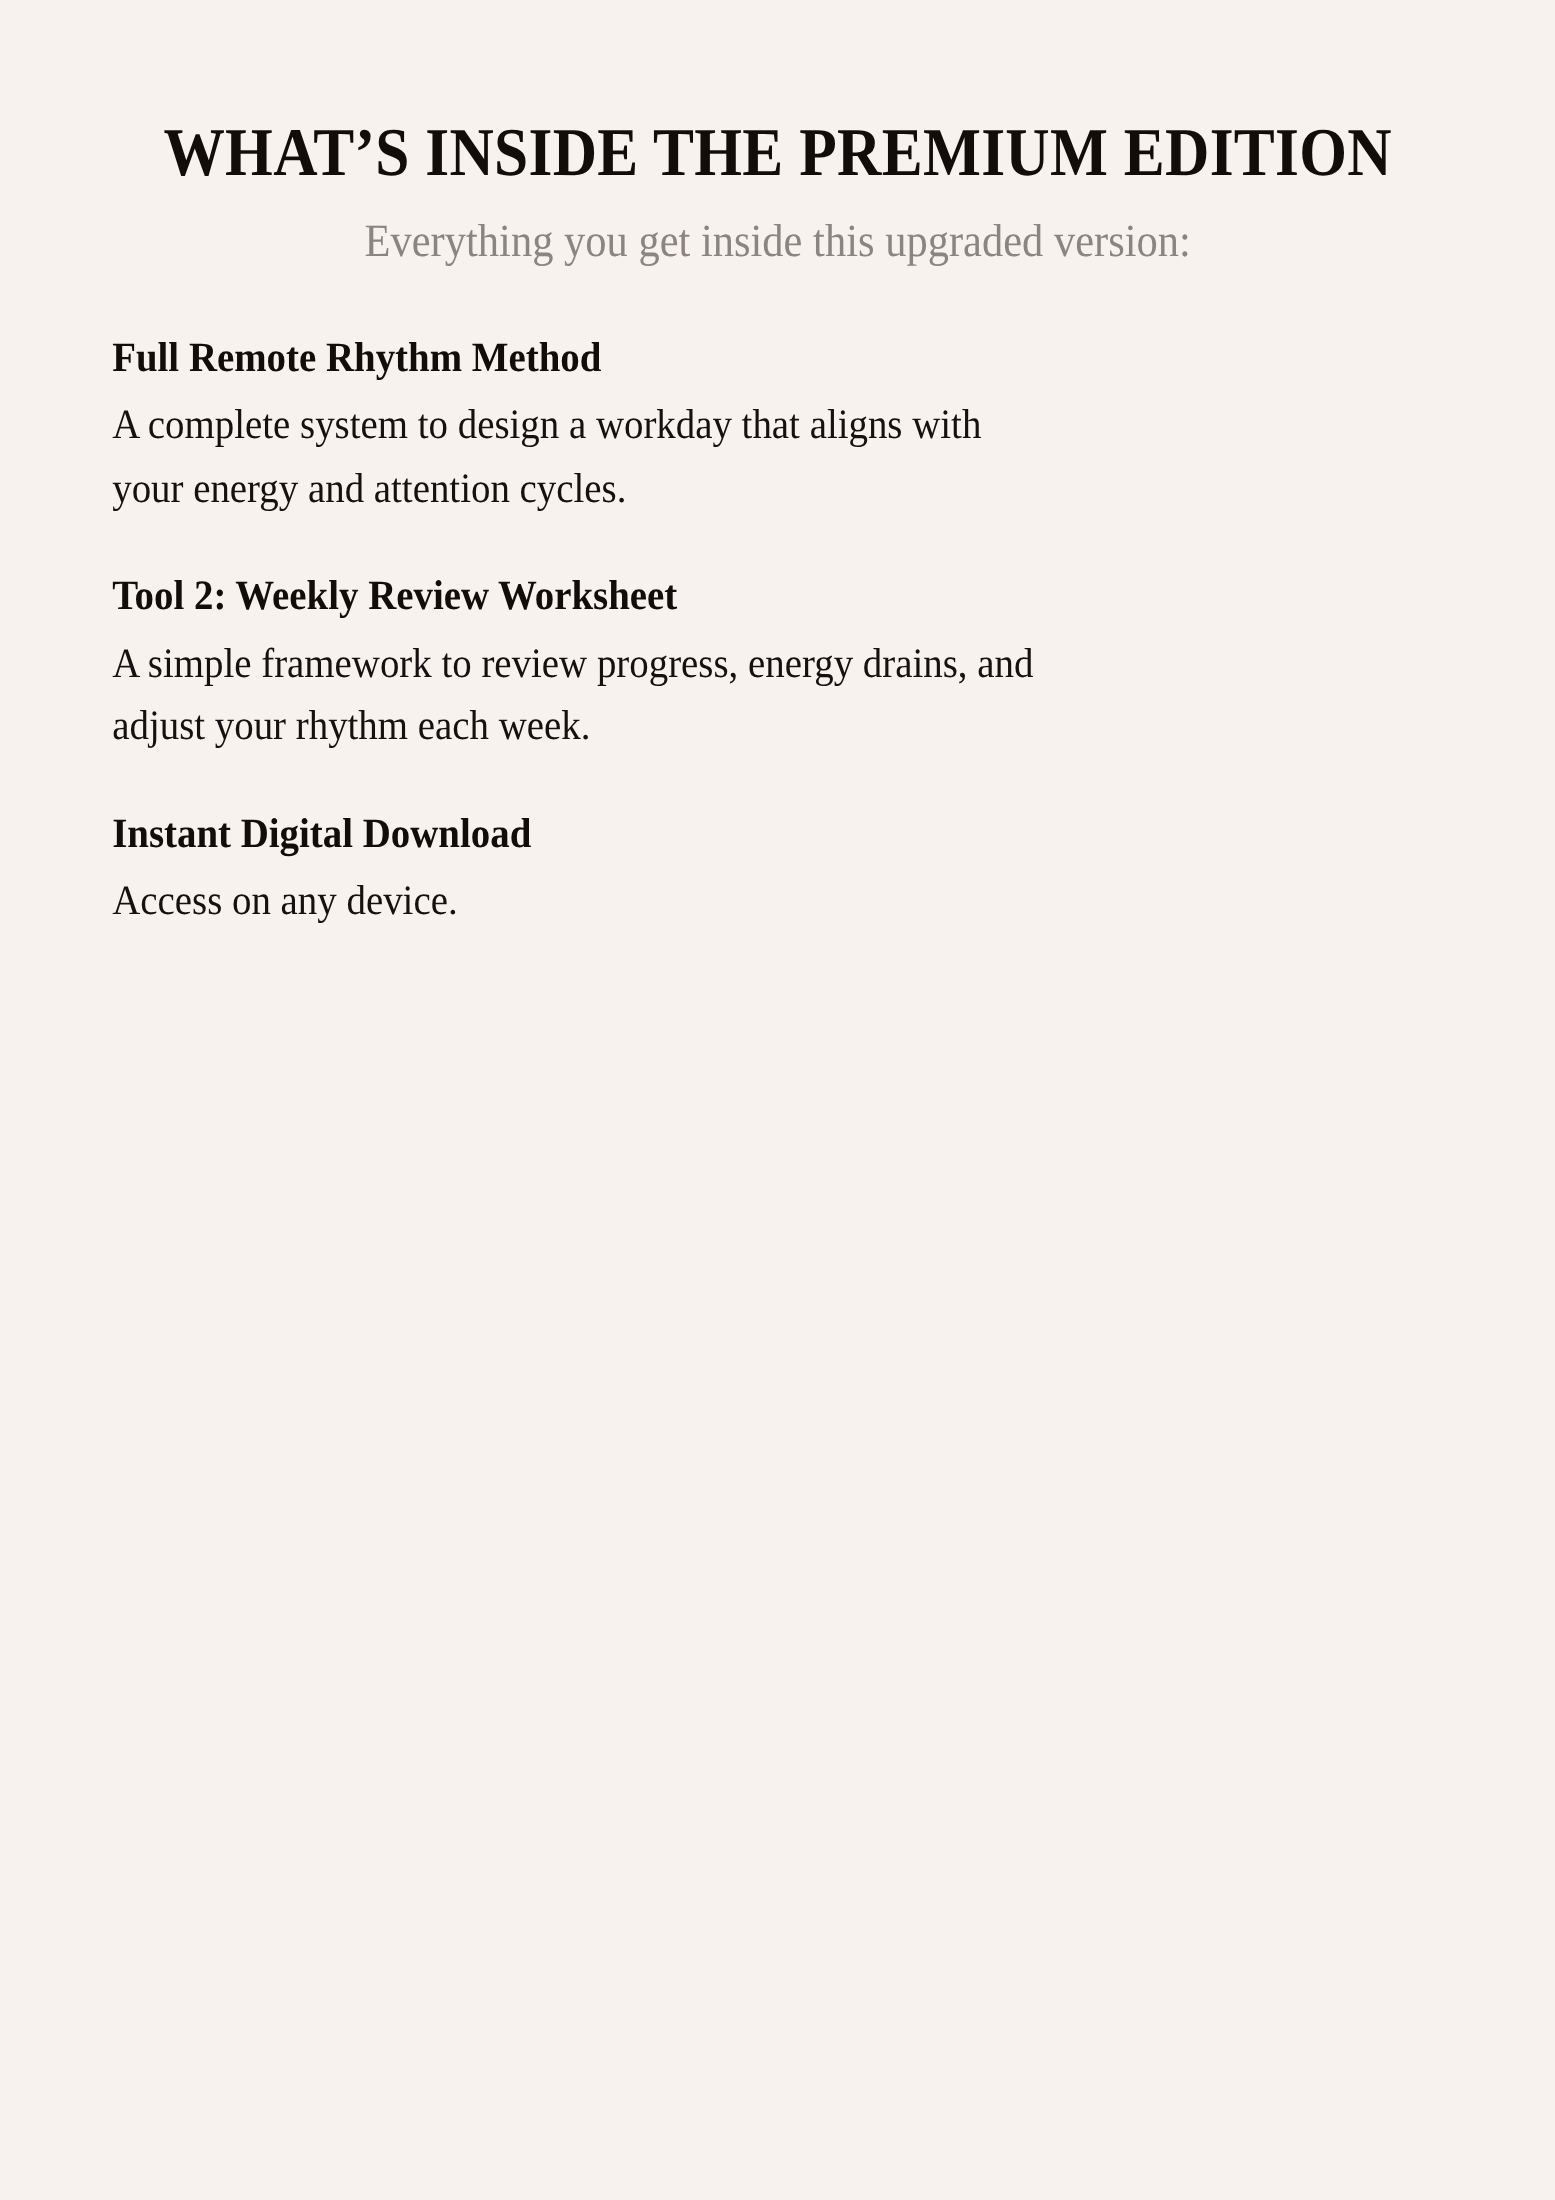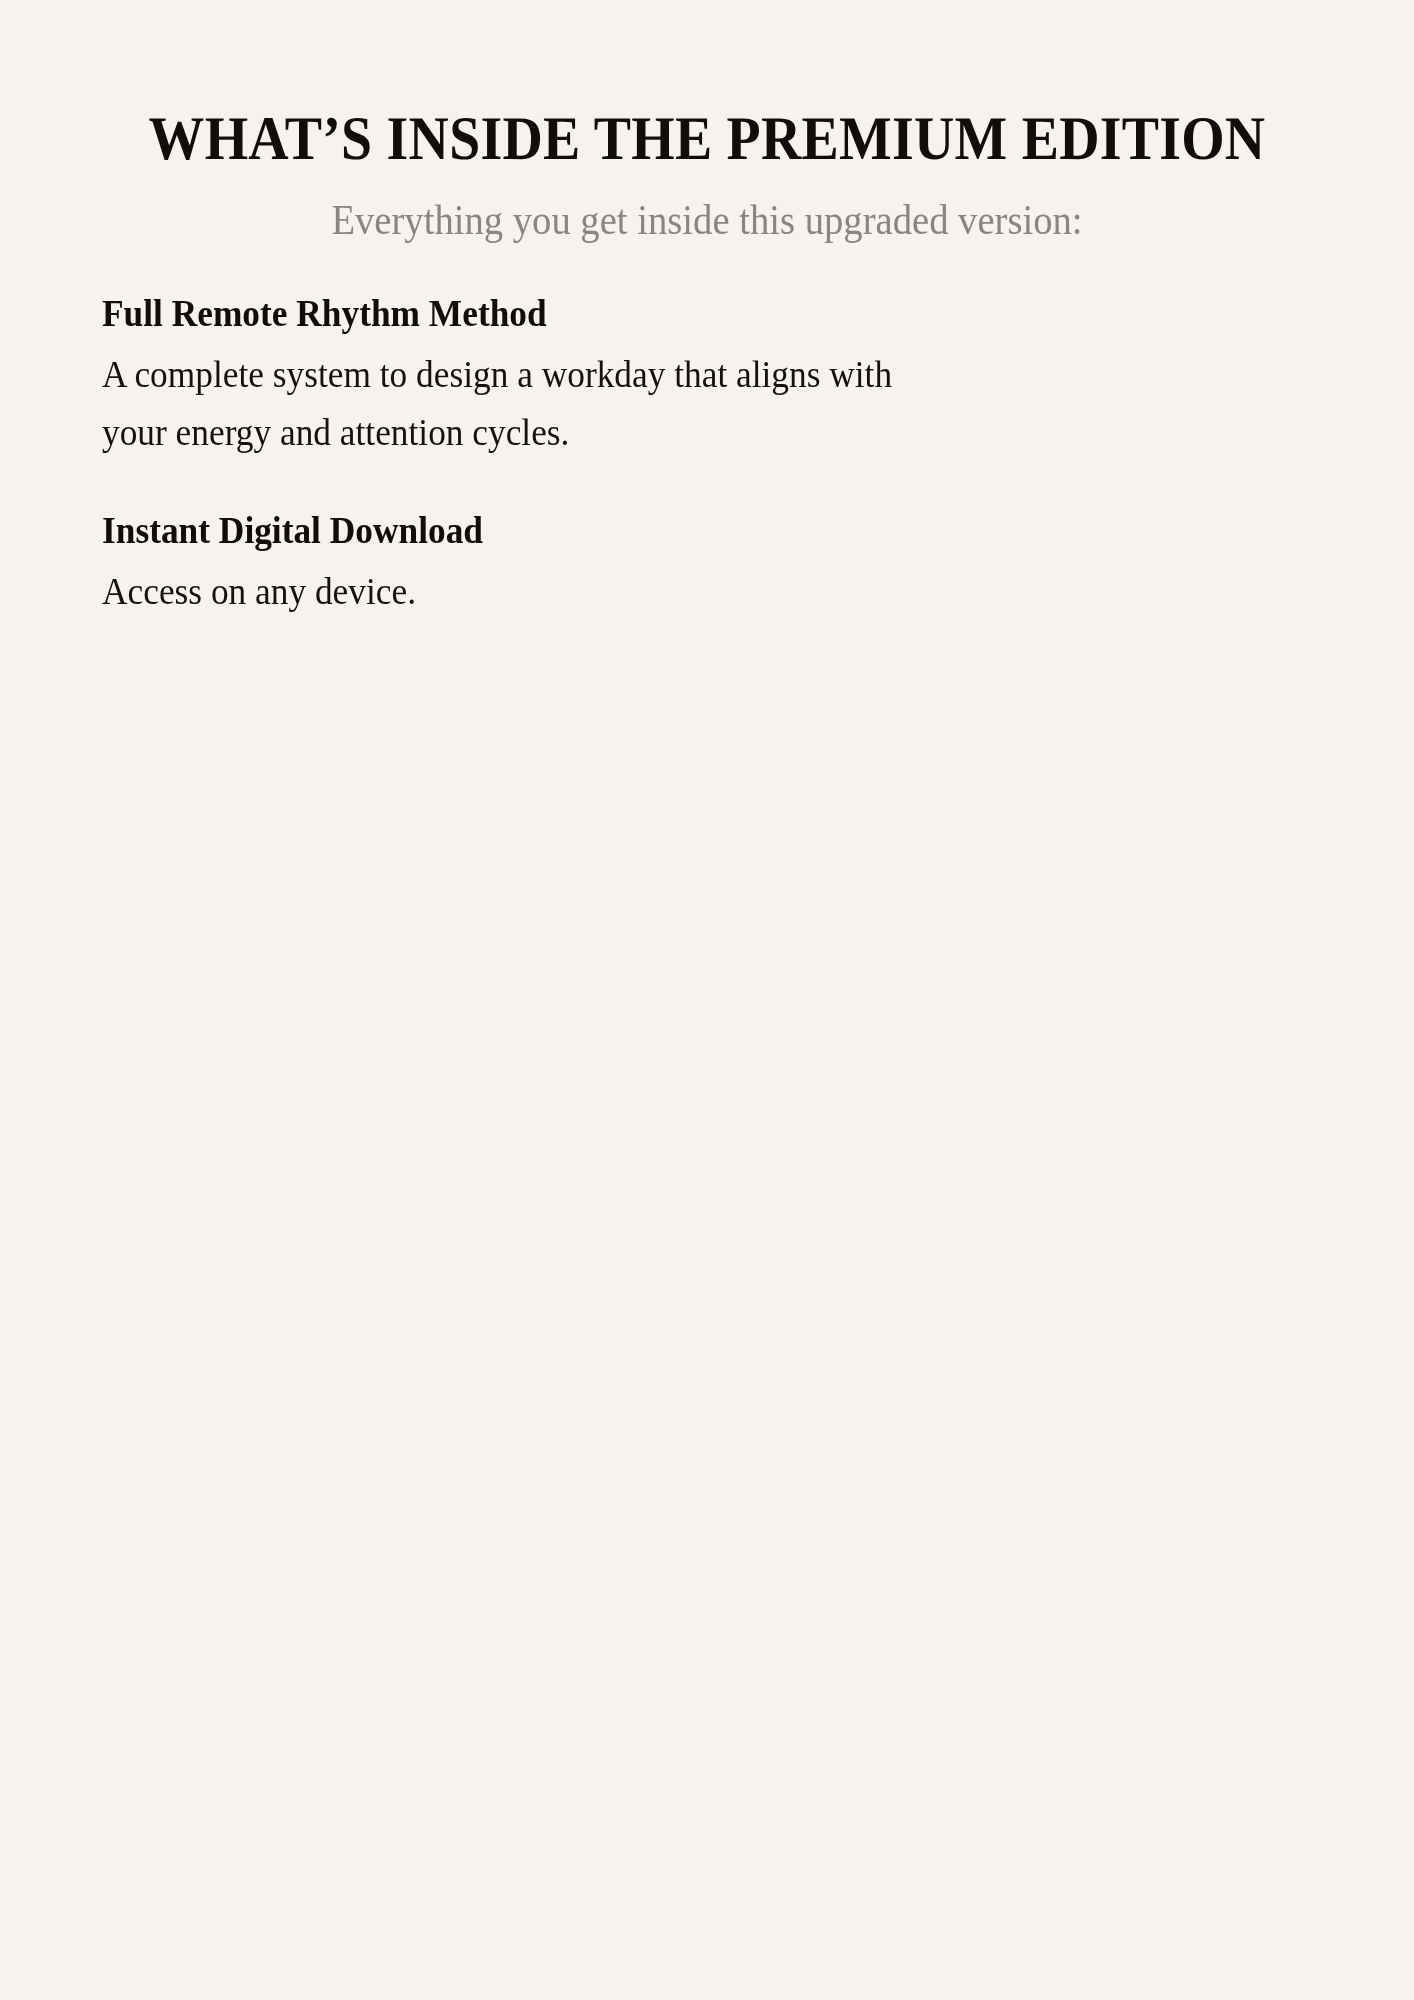--- a/index.html
+++ b/index.html
@@ -50,21 +50,21 @@
     font-size: 42px;
     line-height: 1.1;
     color: #8B8581;
     transform: scaleX(0.92);
     transform-origin: center top;
     white-space: nowrap;
   }
 
   
   .sections {
-    margin-top: 48px;
+    margin-top: 60px;
     padding-left: 102px;
     padding-right: 110px;
   }
 
   .section {
     margin-bottom: 46px;
   }
   .section:last-child { margin-bottom: 0; }
 
   .section-heading {
@@ -104,20 +104,25 @@
   <div class="sections">
 
     <div class="section">
       <div class="section-heading">Full Remote Rhythm Method</div>
       <div class="section-body">A complete system to design a workday that aligns with
 your energy and attention cycles.</div>
     </div>
 
 
 
+    <div class="section">
+      <div class="section-heading">Tool 2: Weekly Review Worksheet</div>
+      <div class="section-body">A simple framework to review progress, energy drains, and
+adjust your rhythm each week.</div>
+    </div>
 
 
     <div class="section">
       <div class="section-heading">Instant Digital Download</div>
       <div class="section-body">Access on any device.</div>
     </div>
 
   </div>
 </div>
 

